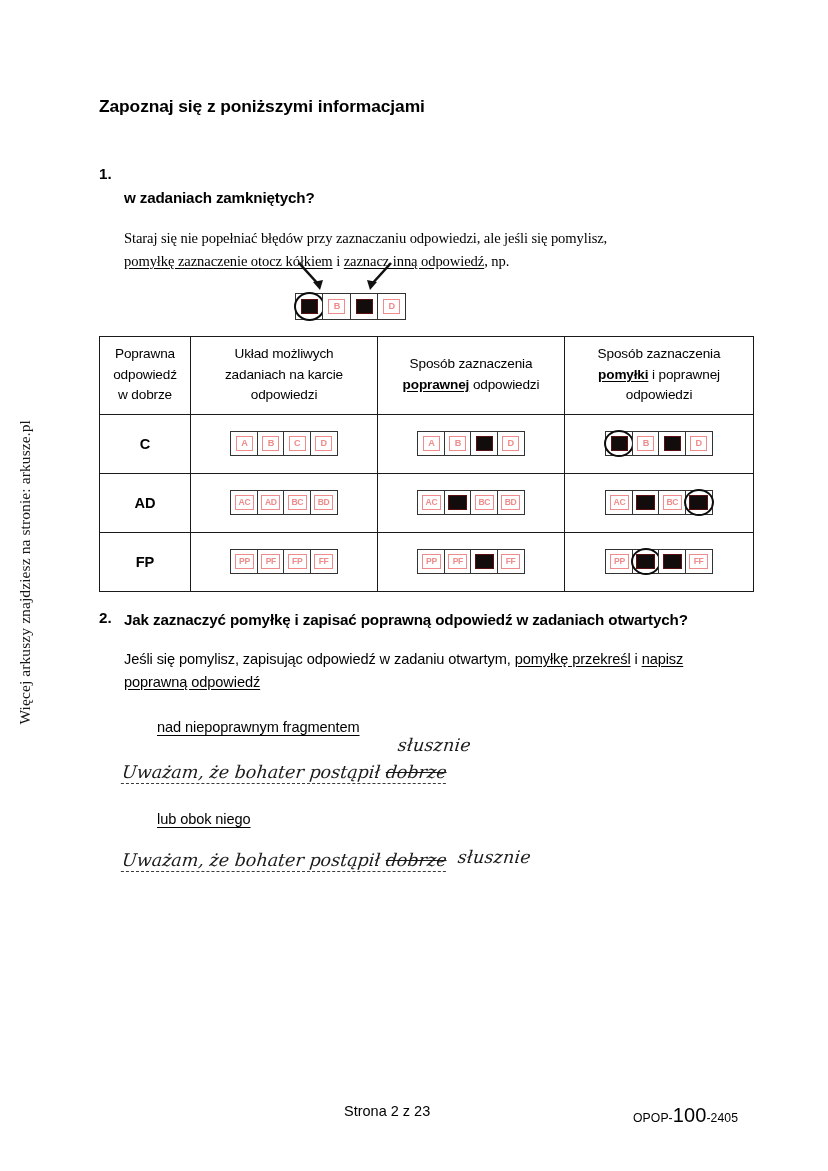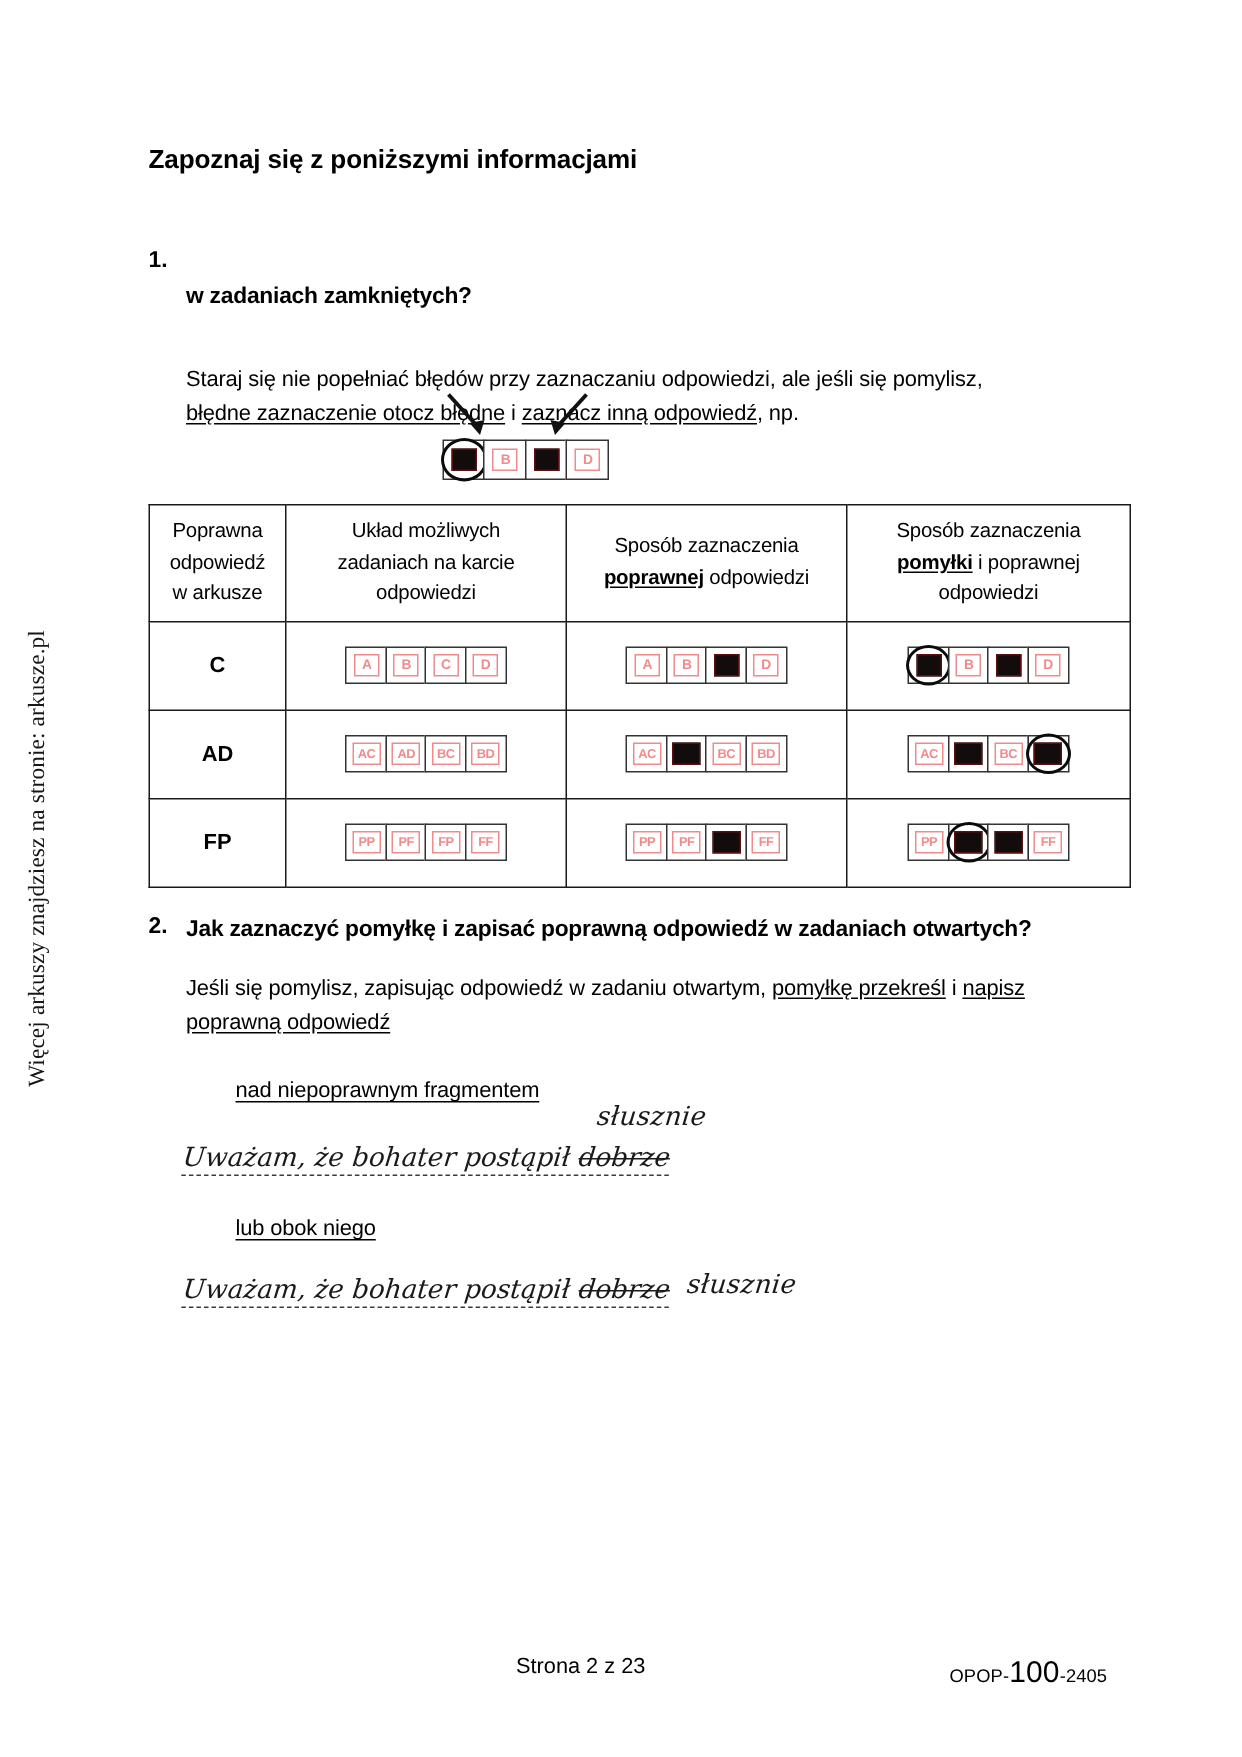--- a/index.html
+++ b/index.html
@@ -244,23 +244,23 @@
   <div class="h-title">Zapoznaj się z poniższymi informacjami</div>
 
   <div class="q-block" style="left:99px; top:165px; width:660px;">
     <span class="q-num">1.</span>
     <div class="q-text">
       <br>
       <span>w zadaniach zamkniętych?</span>
     </div>
   </div>
 
-  <div class="para" style="left:124px; top:242px; width:640px;">
+  <div class="para" style="left:124px; top:227px; width:640px;font-family:Liberation Serif, serif;">
     <span>Staraj się nie popełniać błędów przy zaznaczaniu odpowiedzi, ale jeśli się pomylisz,</span><br>
-    <span class="u">błędne zaznaczenie otocz błędne</span><span>&nbsp;</span><span>i</span>&nbsp;<span class="u">zaznacz inną odpowiedź</span><span>, np.</span>
+    <span class="u">pomyłkę zaznaczenie otocz kółkiem</span><span>&nbsp;</span><span>i</span>&nbsp;<span class="u">zaznacz inną odpowiedź</span><span>, np.</span>
   </div>
 
   <div class="arrow" style="left:296px; top:260px;">
     <svg width="34" height="34" viewBox="0 0 34 34">
       <line x1="3" y1="3" x2="23" y2="25" stroke="#111" stroke-width="2.6"></line>
       <polygon points="24,30 17,22 27,20" fill="#111"></polygon>
     </svg>
   </div>
   <div class="arrow" style="left:360px; top:260px;">
     <svg width="34" height="34" viewBox="0 0 34 34">
@@ -292,21 +292,21 @@
       <col style="width:91px">
       <col style="width:187px">
       <col style="width:187px">
       <col style="width:189px">
     </colgroup>
     <thead>
       <tr>
         <th>
           <span>Poprawna</span><br>
           <span>odpowiedź</span><br>
-          <span>w arkusze</span>
+          <span>w dobrze</span>
         </th>
         <th>
           <span>Układ możliwych</span><br>
           <span>zadaniach na karcie</span><br>
           <span>odpowiedzi</span>
         </th>
         <th>
           <span>Sposób zaznaczenia</span><br>
           <span class="bu">poprawnej</span>
           <span>odpowiedzi</span>

